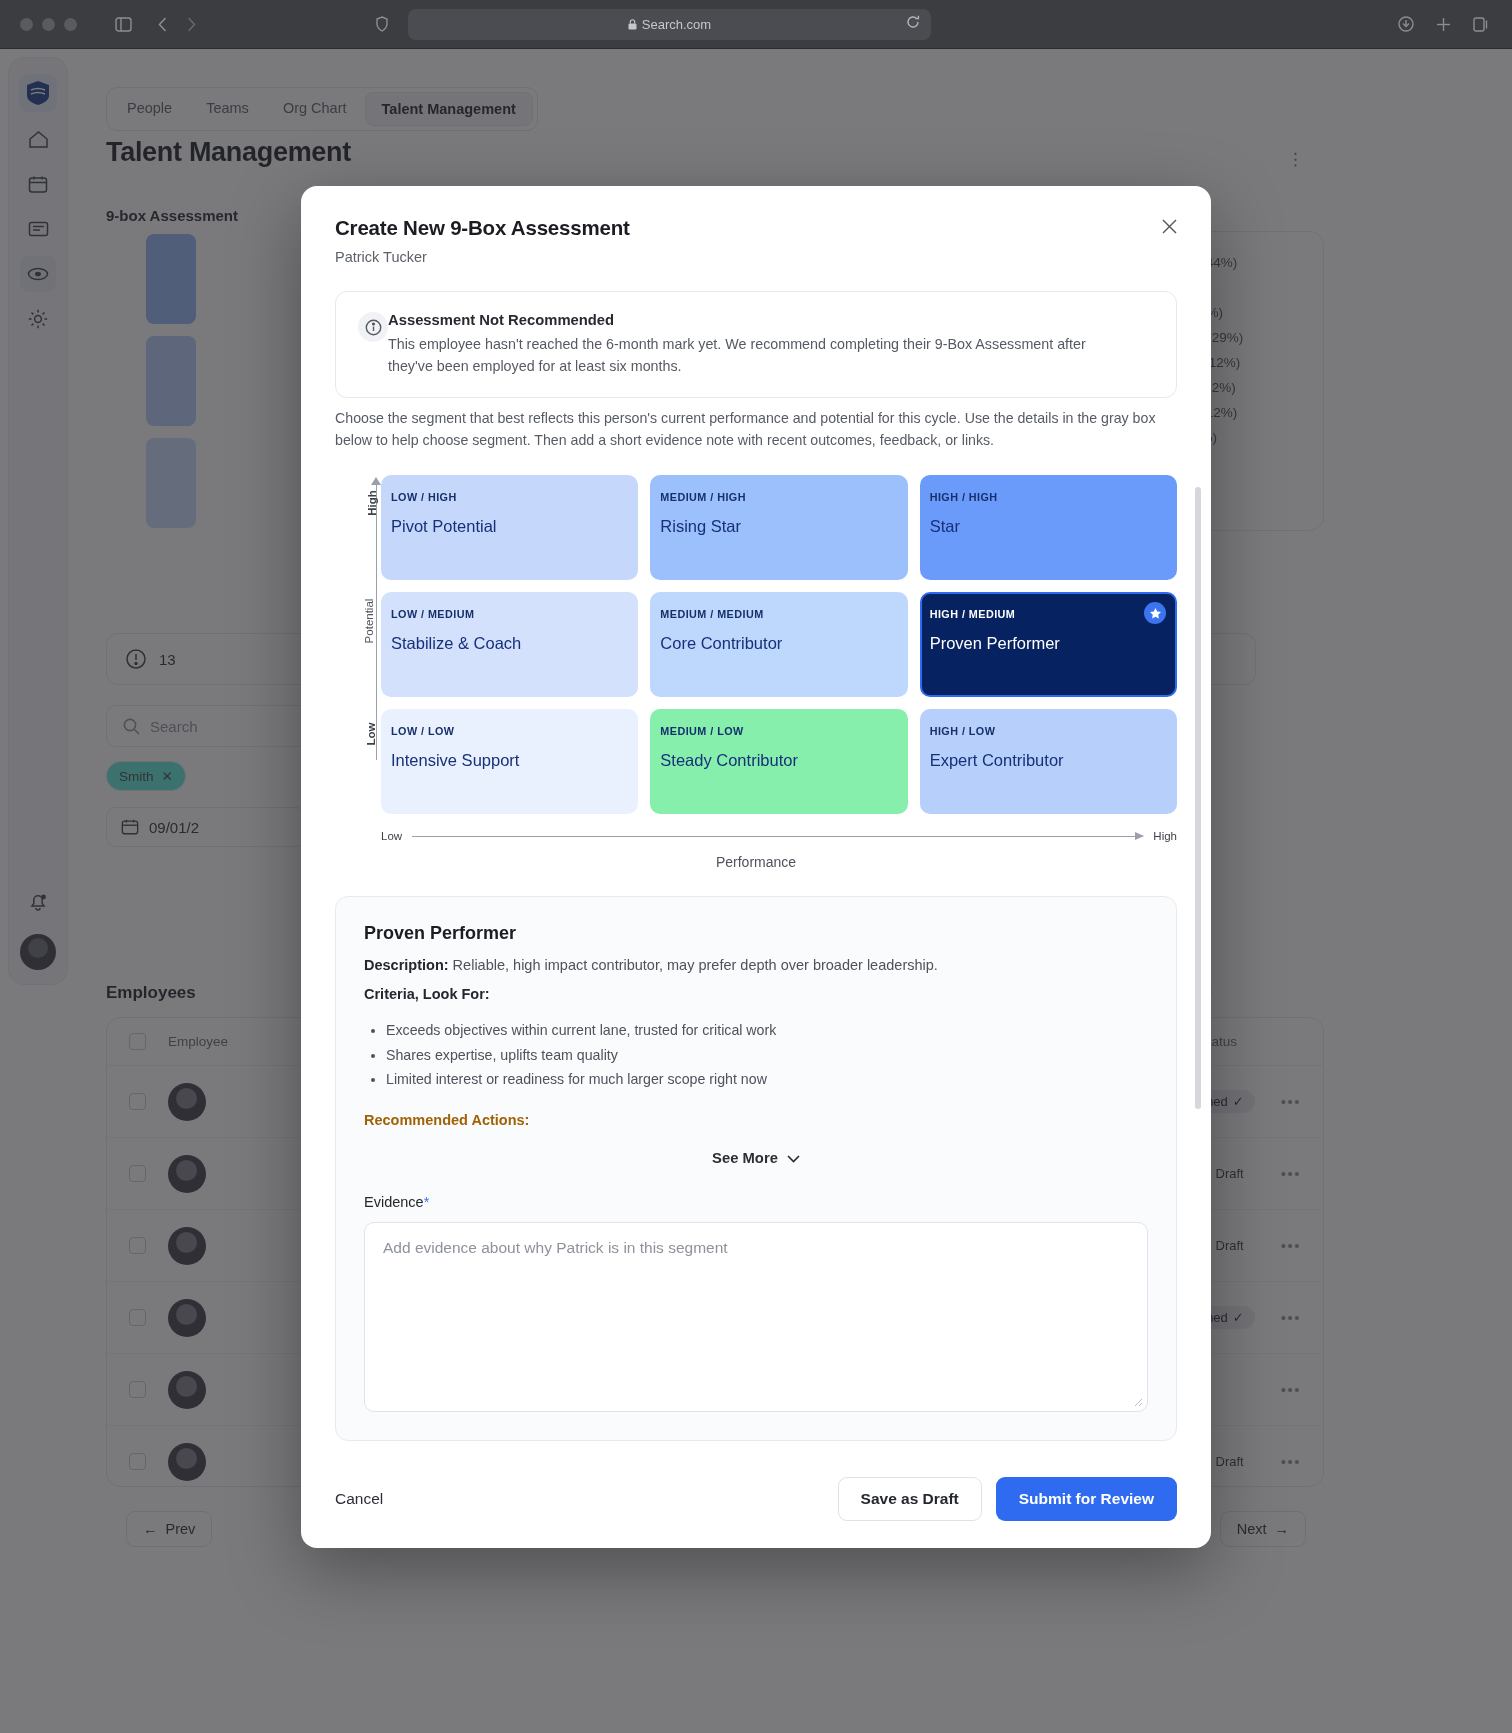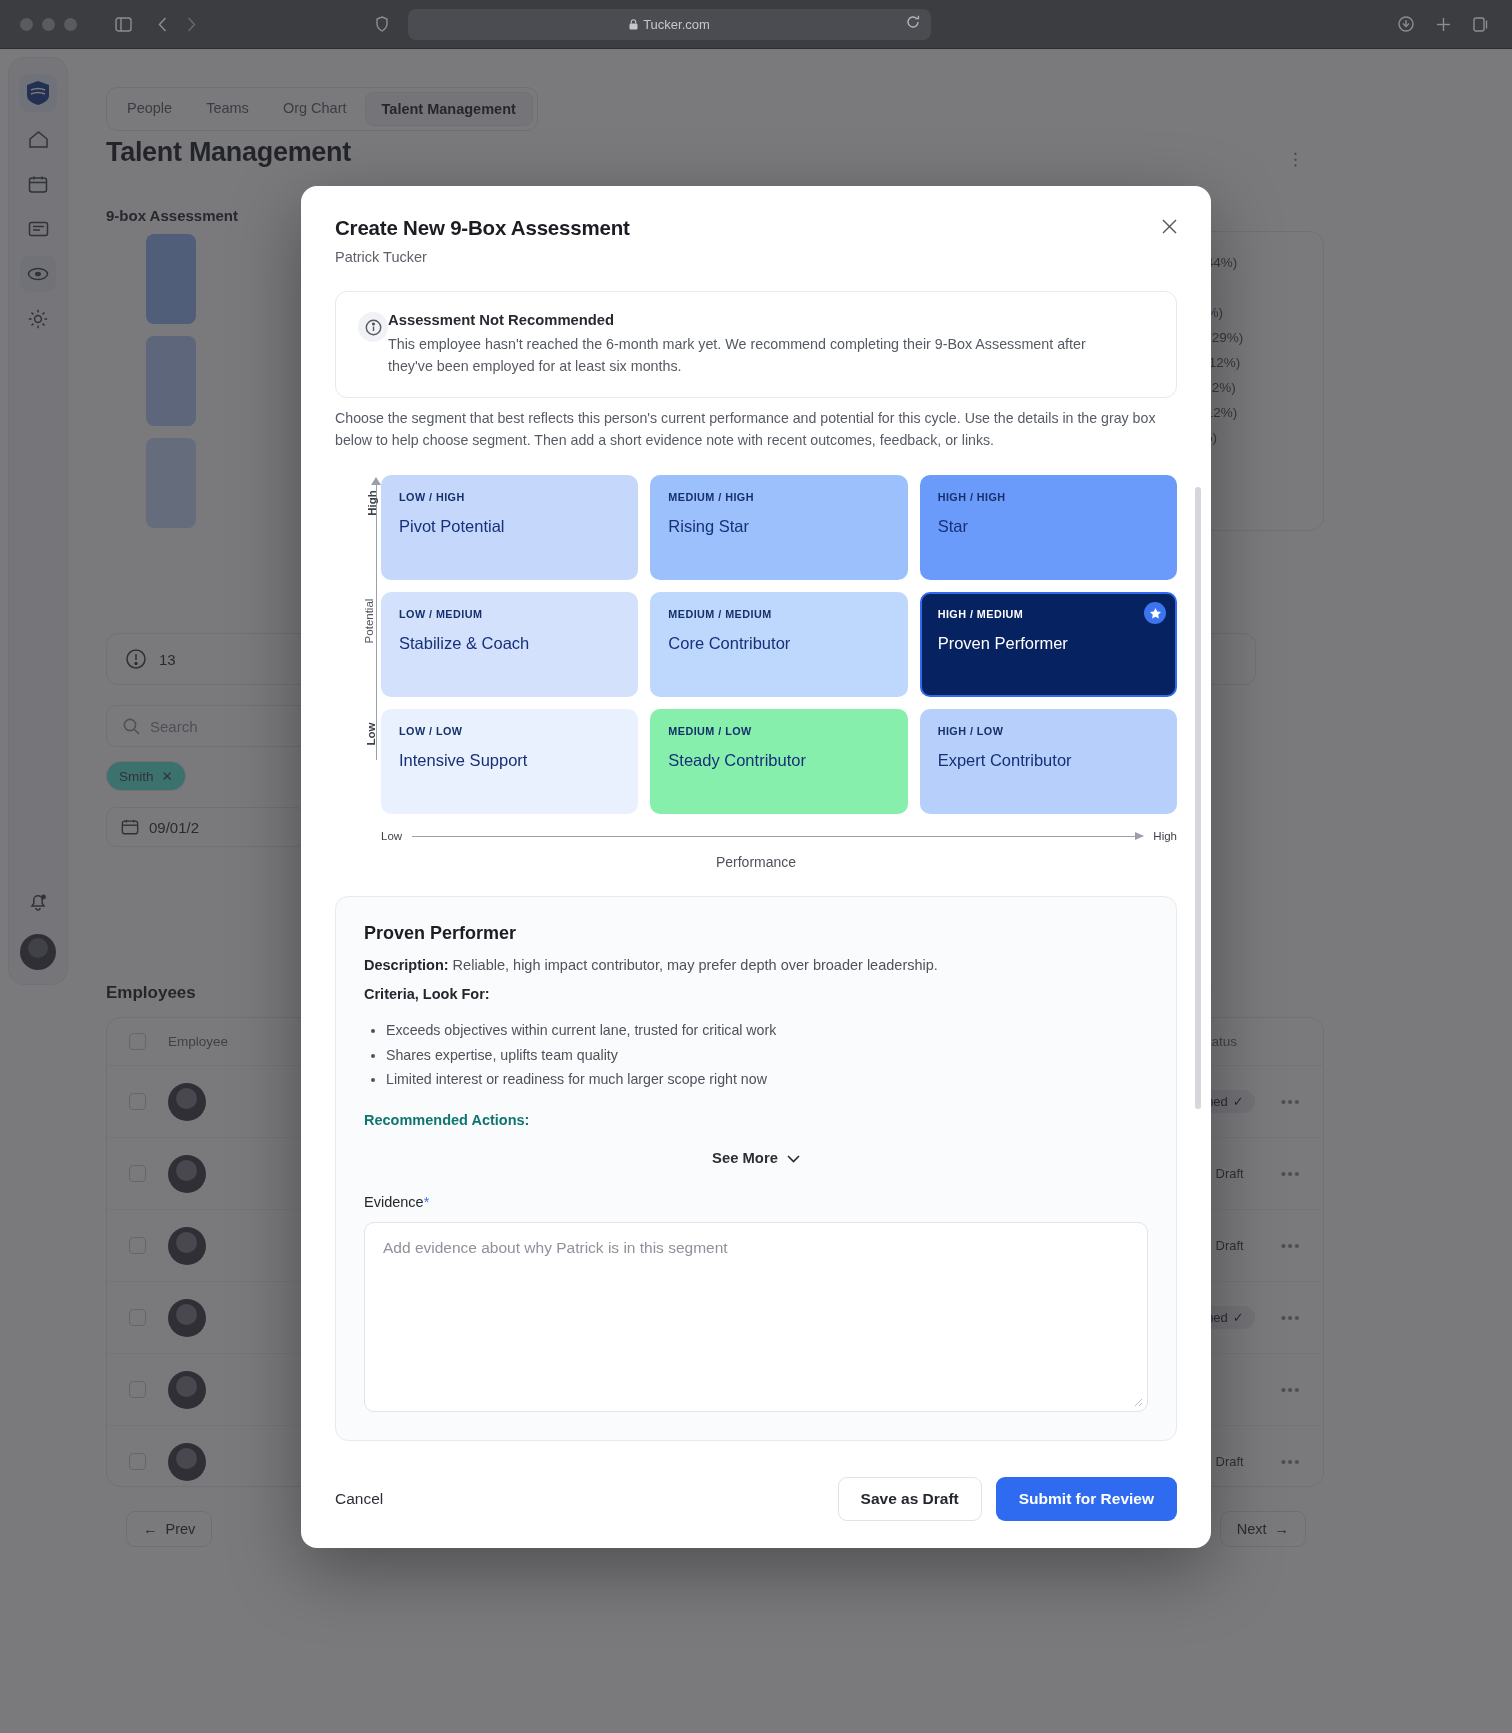--- a/index.html
+++ b/index.html
@@ -159,21 +159,21 @@
     position: absolute; left: -2px; top: 50%; transform: translateY(-50%) rotate(-90deg);
     font-size: 11.5px; color: #4d525b; white-space: nowrap;
   }
   .y-line { position: absolute; left: 27px; top: 6px; bottom: 6px; width: 1px; background: #9aa0a9; }
   .y-arrow { position: absolute; left: 22px; top: 2px; width: 0;height:0; border-left: 5px solid transparent; border-right: 5px solid transparent; border-bottom: 8px solid #9aa0a9;}
   .y-hi { position: absolute; left: 10px; top: 22px; transform: rotate(-90deg); font-size: 11.5px; font-weight: 700; color: #3e434b; }
   .y-lo { position: absolute; left: 10px; bottom: 26px; transform: rotate(-90deg); font-size: 11.5px; font-weight: 700; color: #3e434b; }
 
   .grid3 { display: grid; grid-template-columns: repeat(3, 1fr); gap: 12px; }
   .cell {
-    border-radius: 10px; padding: 14px 16px 0 16px; height: 105px; cursor: pointer;
+    border-radius: 10px; padding: 14px 16px 0 8px; height: 105px; cursor: pointer;
     border: 2px solid transparent;
   }
   .cell .tagline { font-size: 10.8px; font-weight: 700; letter-spacing: .45px; color: #15306b; }
   .cell .name { font-size: 16.5px; color: #16307a; margin-top: 14px; }
   .cell.selected { background: #072260 !important; border: 2px solid #2f6bf0; position: relative; }
   .cell.selected .tagline { color: #ffffff; }
   .cell.selected .name { color: #ffffff; }
   .star-badge {
     position: absolute; right: 9px; top: 8px; width: 22px; height: 22px; border-radius: 50%;
     background: #3c74ef; display: flex; align-items: center; justify-content: center; color: #fff;
@@ -187,21 +187,21 @@
 
   .detail-card {
     margin-top: 26px; background: #fafbfc; border: 1px solid #e9eaee;
     border-radius: 13px; padding: 26px 28px 28px 28px;
   }
   .d-title { font-size: 18px; font-weight: 700; color: #1b1d23; }
   .d-line { font-size: 14.5px; color: #4d525b; margin-top: 13px; }
   .d-line b { color: #24272e; }
   .d-ul { margin: 16px 0 0 22px; }
   .d-ul li { font-size: 14.2px; color: #4d525b; line-height: 1.72; }
-  .d-sub { font-size: 14.5px; font-weight: 700; color: #0f766e; margin-top: 20px; }
+  .d-sub { font-size: 14.5px; font-weight: 700; color: #a16207; margin-top: 20px; }
   .see-more { display: flex; align-items: center; justify-content: center; gap: 9px; margin-top: 22px; font-size: 14.8px; font-weight: 700; color: #2b2e35; }
   .ev-label { font-size: 14.5px; color: #24272e; margin-top: 28px; }
   .ev-label .req { color: #3c74ef; }
   .ev-box {
     margin-top: 12px; height: 190px; border: 1px solid #e1e3e8; border-radius: 10px;
     background: #fff; padding: 16px 18px; font-size: 15.5px; color: #8d929b; position: relative;
   }
   .resize { position: absolute; right: 4px; bottom: 4px; width: 10px; height: 10px; }
 
   .modal-foot {
@@ -250,21 +250,21 @@
     <svg width="12" height="16" viewBox="0 0 12 16" fill="none" stroke="currentColor" stroke-width="1.4">
         <path d="M6 1 L11 3 v5 c0 4-5 7-5 7 s-5-3-5-7 V3 Z"></path>
       </svg>
   </span>
   <div class="urlbar">
     <span class="url-text">
       <svg width="9" height="11" viewBox="0 0 9 11" fill="currentColor">
           <rect x="0.5" y="4.5" width="8" height="6" rx="1.3"></rect>
           <path d="M2.3 4.5 V3 a2.2 2.2 0 0 1 4.4 0 v1.5" fill="none" stroke="currentColor" stroke-width="1.1"></path>
         </svg>
-      <span>Tucker.com</span>
+      <span>Search.com</span>
     </span>
     <span class="reload">
       <svg width="14" height="14" viewBox="0 0 14 14" fill="none" stroke="currentColor" stroke-width="1.4">
           <path d="M12 7a5 5 0 1 1-1.6-3.7"></path>
           <polyline points="12.4,0.8 12.4,3.6 9.6,3.6"></polyline>
         </svg>
     </span>
   </div>
   <div class="chrome-right">
     <span class="chrome-icon">

